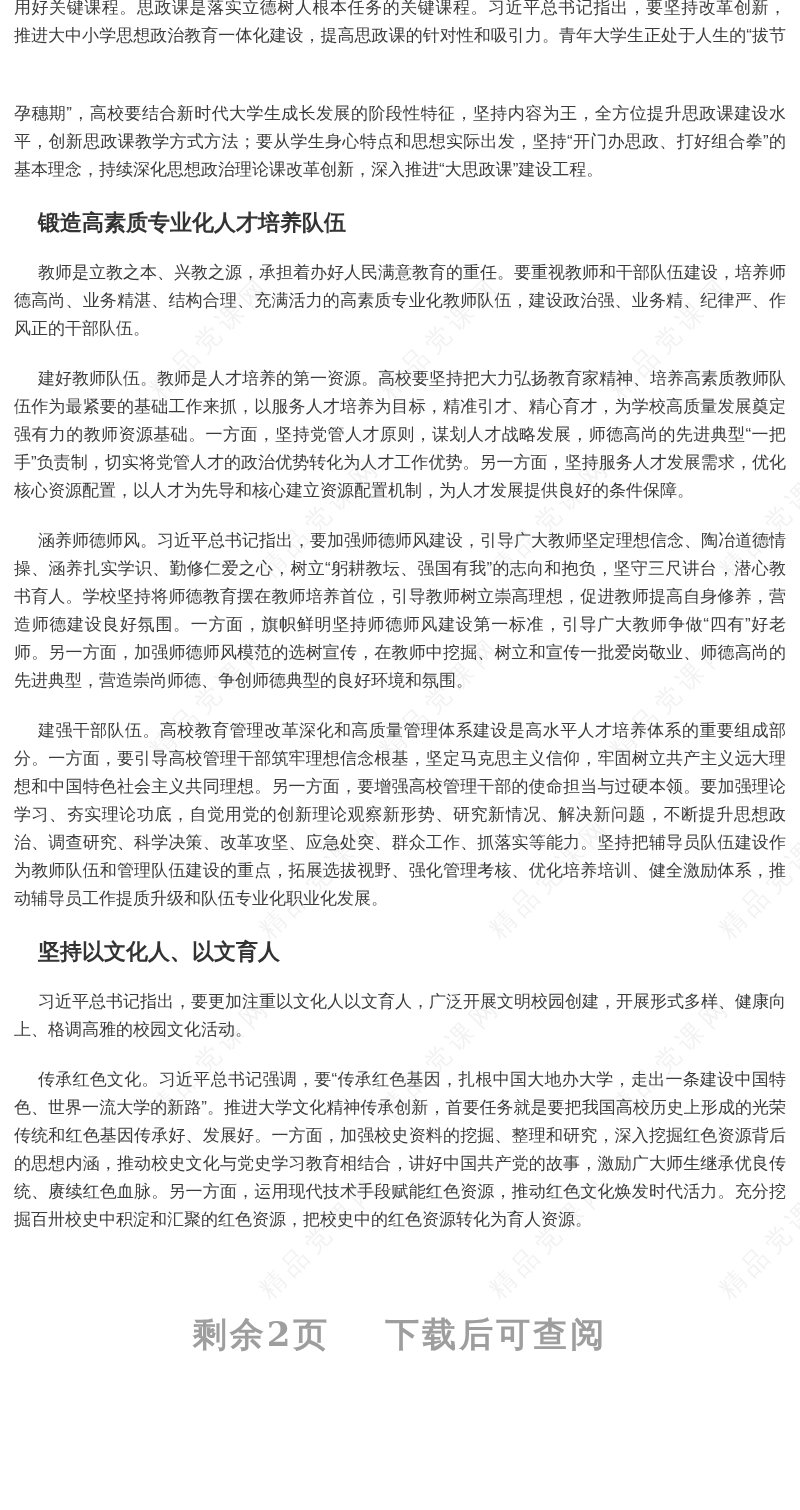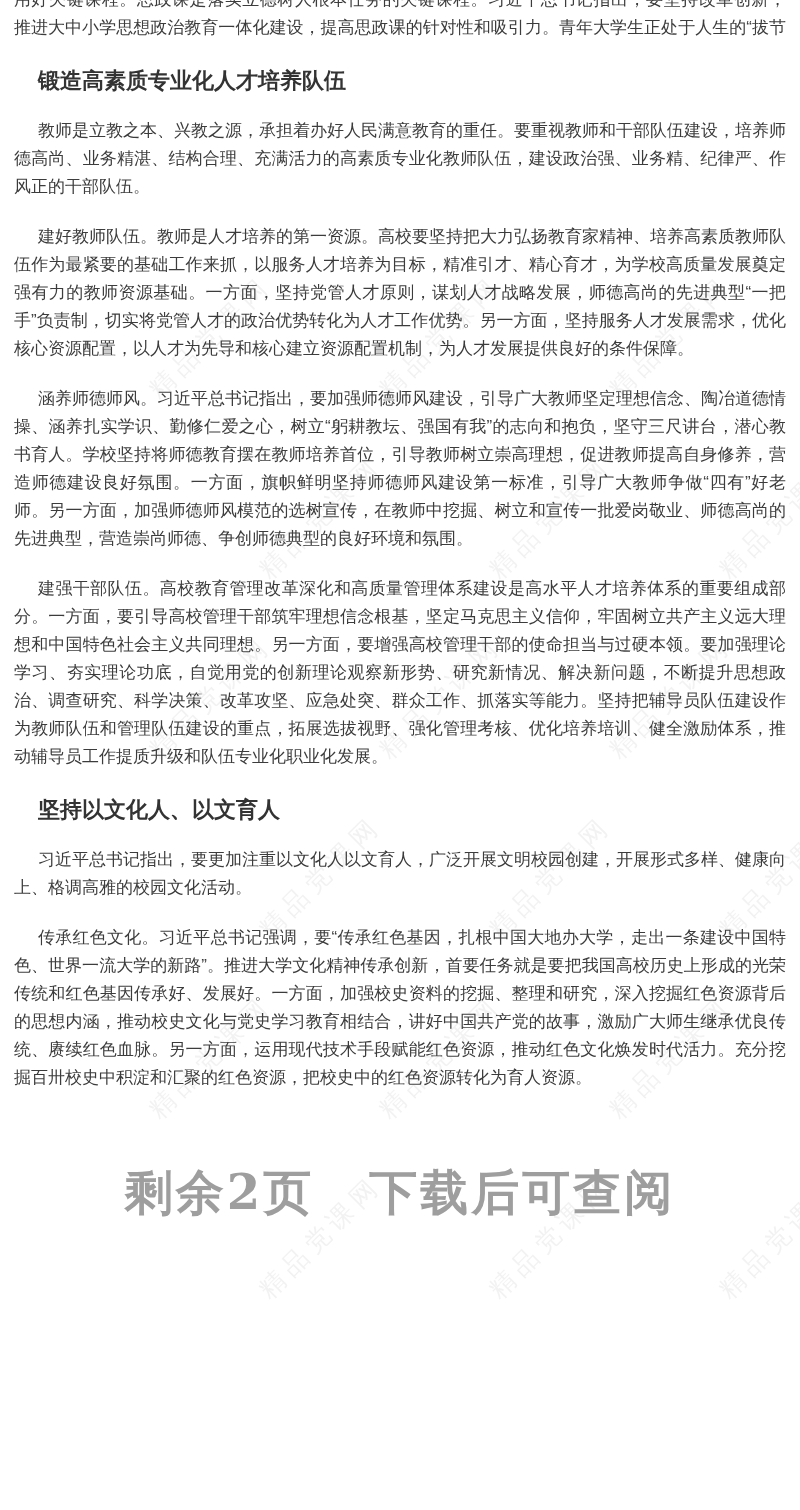--- a/index.html
+++ b/index.html
@@ -23,21 +23,21 @@
     transform: rotate(-45deg);
     font-size: 26px;
     letter-spacing: 6px;
     white-space: nowrap;
     font-weight: 400;
   }
   .content {
     position: relative;
     z-index: 1;
     display: flow-root;
-    padding: 4px 14px;
+    padding: 12px 14px;
     color: #3c3c3c;
     font-size: 17px;
     line-height: 28px;
     text-align: justify;
   }
   .blk { margin: 22px 0; }
   .line-full { text-align: justify; text-align-last: justify; }
   .clip-first { margin-top: -18px; margin-bottom: 0; }
   .cont { margin-top: 50px; }
   .para { text-indent: 24px; }
@@ -48,21 +48,21 @@
     margin: 25px 0 22px 0;
     font-size: 22px;
   }
   .footer {
     position: relative;
     z-index: 1;
     margin-top: 76px;
     text-align: center;
     font-family: "DejaVu Serif", "Liberation Serif", serif;
     font-weight: bold;
-    font-size: 48px;
+    font-size: 34px;
     line-height: 48px;
     letter-spacing: 3px;
   }
   .footer .gap { display: inline-block; width: 55px; }
 </style>
 </head>
 <body style="background: rgb(255, 255, 255);">
 
 <div class="wm-layer">
     <span class="wm" style="left: 130px; top: 320px; color: rgba(70, 70, 70, 0.07);">精品党课网</span>
@@ -81,20 +81,21 @@
     <span class="wm" style="left: 360px; top: 1040px; color: rgba(70, 70, 70, 0.07);">精品党课网</span>
     <span class="wm" style="left: 590px; top: 1040px; color: rgba(70, 70, 70, 0.07);">精品党课网</span>
     <span class="wm" style="left: 240px; top: 1220px; color: rgba(70, 70, 70, 0.07);">精品党课网</span>
     <span class="wm" style="left: 470px; top: 1220px; color: rgba(70, 70, 70, 0.07);">精品党课网</span>
     <span class="wm" style="left: 700px; top: 1220px; color: rgba(70, 70, 70, 0.07);">精品党课网</span>
   </div>
 
 <div class="content">
   <div class="blk clip-first line-full">用好关键课程。思政课是落实立德树人根本任务的关键课程。习近平总书记指出，要坚持改革创新，</div>
   <div class="blk line-full" style="margin-top:0;">推进大中小学思想政治教育一体化建设，提高思政课的针对性和吸引力。青年大学生正处于人生的“拔节</div>
+  <div class="blk cont">孕穗期”，高校要结合新时代大学生成长发展的阶段性特征，坚持内容为王，全方位提升思政课建设水平，创新思政课教学方式方法；要从学生身心特点和思想实际出发，坚持“开门办思政、打好组合拳”的基本理念，持续深化思想政治理论课改革创新，深入推进“大思政课”建设工程。</div>
 
   <div class="heading">锻造高素质专业化人才培养队伍</div>
   <div class="blk para">教师是立教之本、兴教之源，承担着办好人民满意教育的重任。要重视教师和干部队伍建设，培养师德高尚、业务精湛、结构合理、充满活力的高素质专业化教师队伍，建设政治强、业务精、纪律严、作风正的干部队伍。</div>
   <div class="blk para">建好教师队伍。教师是人才培养的第一资源。高校要坚持把大力弘扬教育家精神、培养高素质教师队伍作为最紧要的基础工作来抓，以服务人才培养为目标，精准引才、精心育才，为学校高质量发展奠定强有力的教师资源基础。一方面，坚持党管人才原则，谋划人才战略发展，师德高尚的先进典型“一把手”负责制，切实将党管人才的政治优势转化为人才工作优势。另一方面，坚持服务人才发展需求，优化核心资源配置，以人才为先导和核心建立资源配置机制，为人才发展提供良好的条件保障。</div>
   <div class="blk para">涵养师德师风。习近平总书记指出，要加强师德师风建设，引导广大教师坚定理想信念、陶冶道德情操、涵养扎实学识、勤修仁爱之心，树立“躬耕教坛、强国有我”的志向和抱负，坚守三尺讲台，潜心教书育人。学校坚持将师德教育摆在教师培养首位，引导教师树立崇高理想，促进教师提高自身修养，营造师德建设良好氛围。一方面，旗帜鲜明坚持师德师风建设第一标准，引导广大教师争做“四有”好老师。另一方面，加强师德师风模范的选树宣传，在教师中挖掘、树立和宣传一批爱岗敬业、师德高尚的先进典型，营造崇尚师德、争创师德典型的良好环境和氛围。</div>
   <div class="blk para">建强干部队伍。高校教育管理改革深化和高质量管理体系建设是高水平人才培养体系的重要组成部分。一方面，要引导高校管理干部筑牢理想信念根基，坚定马克思主义信仰，牢固树立共产主义远大理想和中国特色社会主义共同理想。另一方面，要增强高校管理干部的使命担当与过硬本领。要加强理论学习、夯实理论功底，自觉用党的创新理论观察新形势、研究新情况、解决新问题，不断提升思想政治、调查研究、科学决策、改革攻坚、应急处突、群众工作、抓落实等能力。坚持把辅导员队伍建设作为教师队伍和管理队伍建设的重点，拓展选拔视野、强化管理考核、优化培养培训、健全激励体系，推动辅导员工作提质升级和队伍专业化职业化发展。</div>
 
   <div class="heading">坚持以文化人、以文育人</div>
   <div class="blk para">习近平总书记指出，要更加注重以文化人以文育人，广泛开展文明校园创建，开展形式多样、健康向上、格调高雅的校园文化活动。</div>
   <div class="blk para">传承红色文化。习近平总书记强调，要“传承红色基因，扎根中国大地办大学，走出一条建设中国特色、世界一流大学的新路”。推进大学文化精神传承创新，首要任务就是要把我国高校历史上形成的光荣传统和红色基因传承好、发展好。一方面，加强校史资料的挖掘、整理和研究，深入挖掘红色资源背后的思想内涵，推动校史文化与党史学习教育相结合，讲好中国共产党的故事，激励广大师生继承优良传统、赓续红色血脉。另一方面，运用现代技术手段赋能红色资源，推动红色文化焕发时代活力。充分挖掘百卅校史中积淀和汇聚的红色资源，把校史中的红色资源转化为育人资源。</div>

